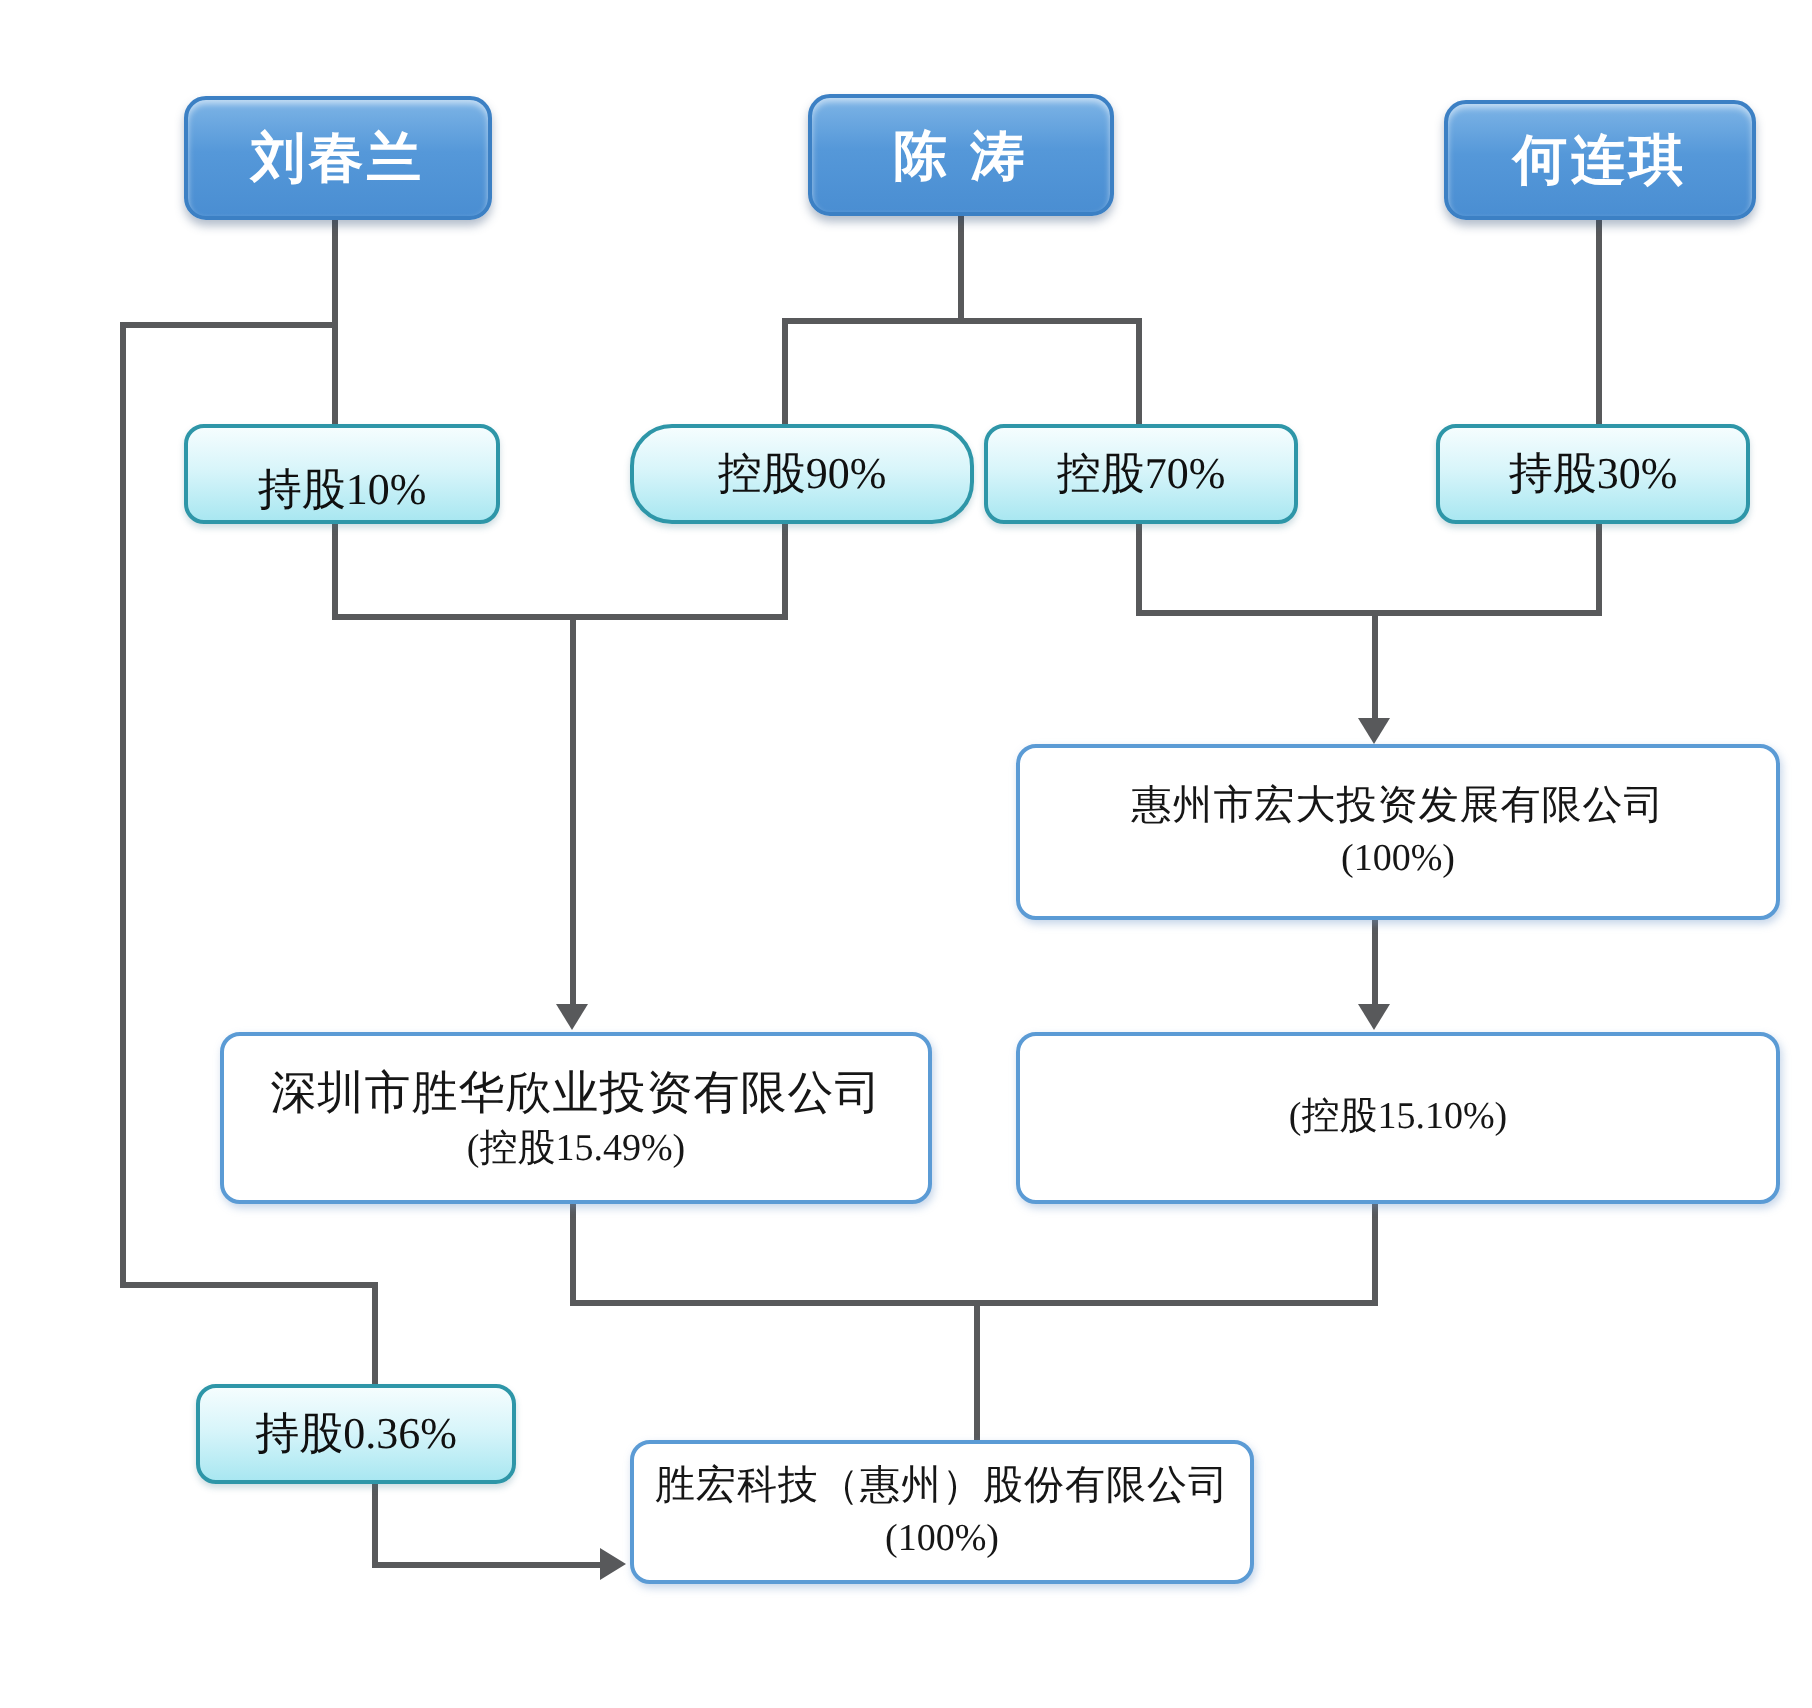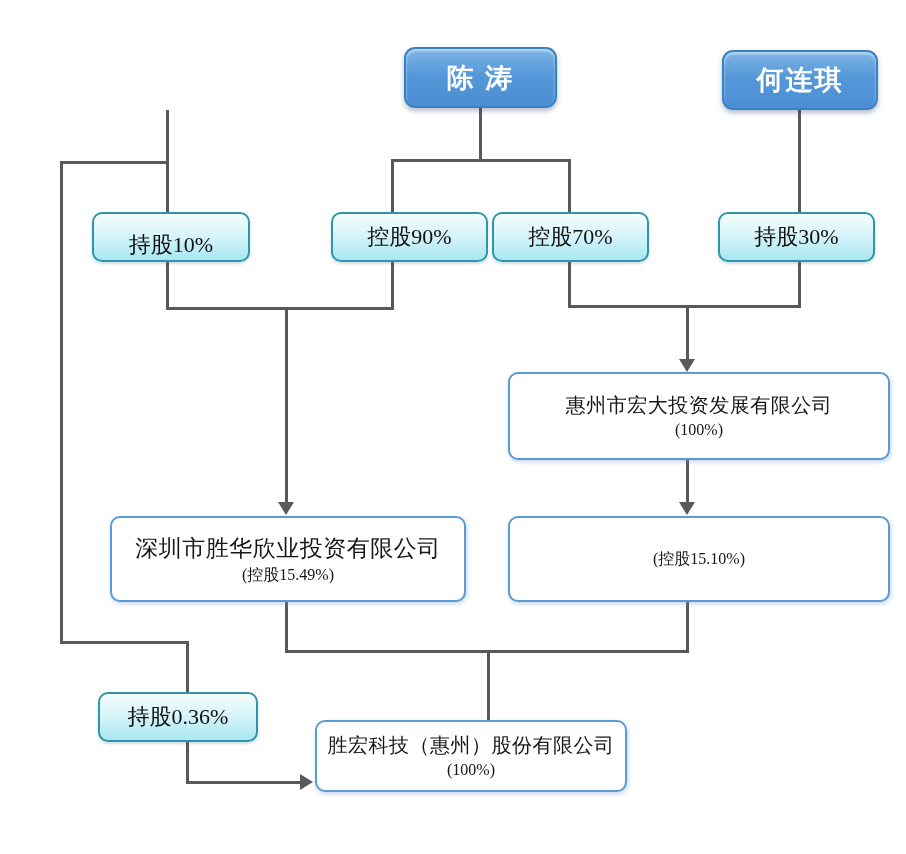--- a/index.html
+++ b/index.html
@@ -57,21 +57,21 @@
     border:2px solid #5b9bd5;
     border-radius:10px;
     box-shadow:1px 2px 4px rgba(110,150,200,0.4);
     color:#161616;
     box-sizing:border-box;
     line-height:1.35;
   }
   .company .cname{font-size:20px;letter-spacing:0.5px;}
   .company.big .cname{font-size:23px;}
   .company .cshare{
-    font-size:16px;
+    font-size:19px;
     font-family:"Liberation Serif","DejaVu Serif",serif;
   }
 </style>
 </head>
 <body>
 
 <div class="canvas">
 
   <div>
 
@@ -101,31 +101,34 @@
     <div class="line" style="left:686px;top:458px;width:3px;height:46px;"></div>
     <div class="arrow-down" style="left:679px;top:502px;"></div>
 
     <div class="line" style="left:285px;top:600px;width:3px;height:53px;"></div>
     <div class="line" style="left:686px;top:600px;width:3px;height:53px;"></div>
     <div class="line" style="left:285px;top:650px;width:404px;height:3px;"></div>
     <div class="line" style="left:487px;top:650px;width:3px;height:80px;"></div>
     <div class="arrow-down" style="left:480px;top:727px;"></div>
   </div>
 
+  <div class="person" style="left:92px;top:48px;width:154px;height:62px;">
+    <span>刘春兰</span>
+  </div>
   <div class="person" style="left:404px;top:47px;width:153px;height:61px;">
     <span>陈 涛</span>
   </div>
   <div class="person" style="left:722px;top:50px;width:156px;height:60px;">
     <span>何连琪</span>
   </div>
 
   <div class="share" style="left:92px;top:212px;width:158px;height:50px;align-items:flex-end;">
     <span>持股10%</span>
   </div>
-  <div class="share" style="left:331px;top:212px;width:157px;height:50px;">
+  <div class="share" style="left:315px;top:212px;width:172px;height:50px;border-radius:21px;">
     <span>控股90%</span>
   </div>
   <div class="share" style="left:492px;top:212px;width:157px;height:50px;">
     <span>控股70%</span>
   </div>
   <div class="share" style="left:718px;top:212px;width:157px;height:50px;">
     <span>持股30%</span>
   </div>
   <div class="share" style="left:98px;top:692px;width:160px;height:50px;">
     <span>持股0.36%</span>

